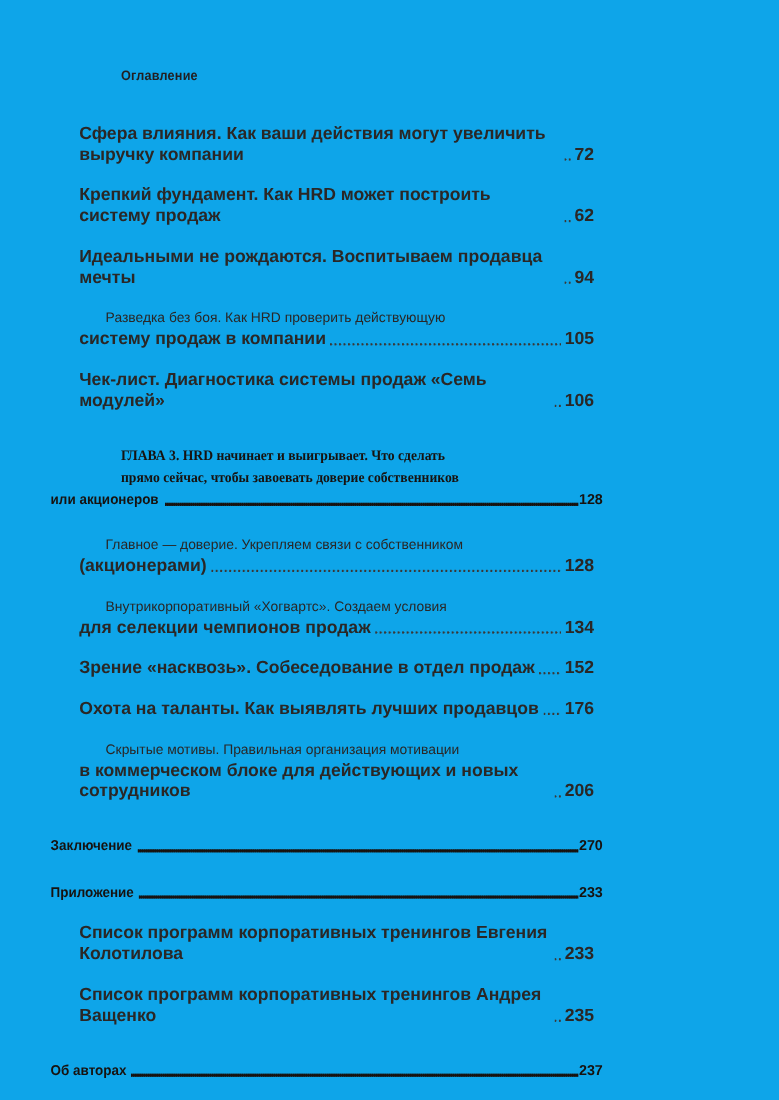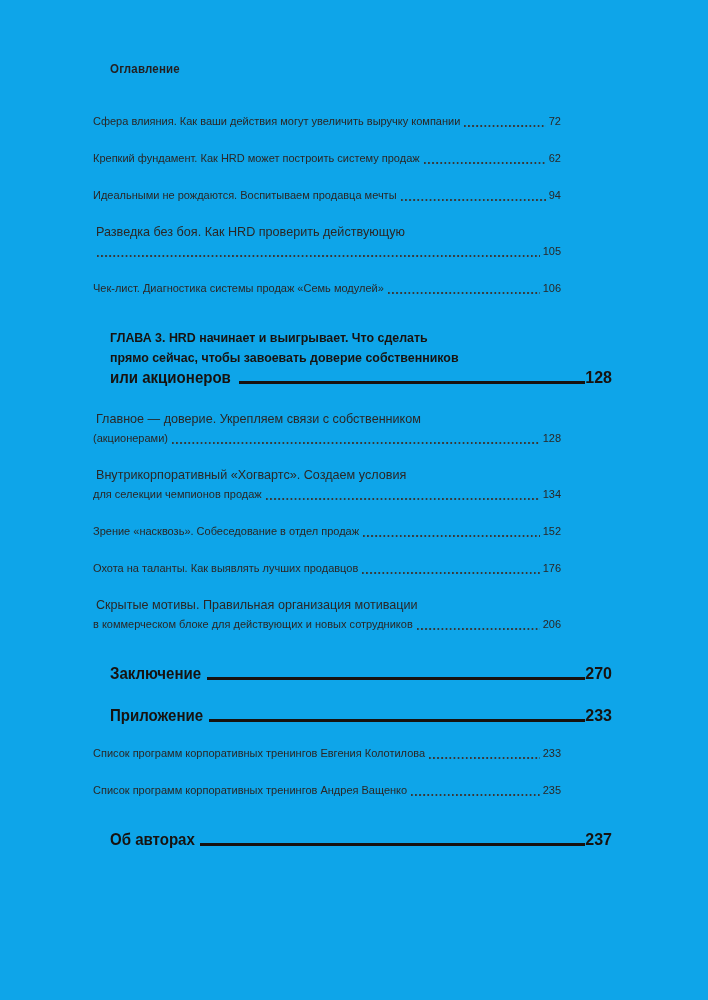--- a/index.html
+++ b/index.html
@@ -45,24 +45,25 @@
     width: 708px;
   }
 
   .toc-block { display: block; }
 
   
   .row {
     display: flex;
     align-items: flex-end;
     width: 468px;
-    margin-left: 93px;
-    font-size: 11px;
+    margin-left: 72px;
+    font-size: 16px;
     line-height: 19px;
     color: #2a2726;
+    font-weight: bold;
   }
   .row .title {
     flex: 0 1 auto;
     white-space: pre-wrap;
   }
   .row .leader {
     flex: 1 1 auto;
     min-width: 6px;
     position: relative;
     height: 15px;
@@ -95,22 +96,22 @@
     font-size: 12.6px;
     line-height: 19px;
     color: #2a2726;
   }
 
   
   .head-row {
     display: flex;
     align-items: flex-end;
     width: 502px;
-    margin-left: 110px;
-    font-size: 16px;
+    margin-left: 46px;
+    font-size: 13px;
     line-height: 20px;
     font-weight: 700;
     color: #17120f;
   }
   .head-row .title {
     flex: 0 1 auto;
     white-space: pre-wrap;
     transform: scaleX(0.94);
     transform-origin: left bottom;
   }
@@ -140,20 +141,21 @@
   }
 
   .chapter-head { margin-top: 0; }
   .chapter-head .headline {
     width: 502px;
     margin-left: 110px;
     font-size: 13.2px;
     line-height: 20px;
     font-weight: 700;
     color: #17120f;
+    font-family: Liberation Serif, serif;
   }
   .chapter-head .headline span {
     display: inline-block;
     transform: scaleX(0.94);
     transform-origin: left bottom;
   }
 
   .gap-lg { height: 30px; }
   .gap-md { height: 22px; }
   .gap-sm { height: 18px; }
@@ -189,20 +191,21 @@
         <div class="row">
           <span class="title">Идеальными не рождаются. Воспитываем продавца мечты</span>
           <span class="leader"></span>
           <span class="pageno">94</span>
         </div>
       </div>
 
       <div class="entry">
         <div class="contline">Разведка без боя. Как HRD проверить действующую</div>
         <div class="row">
+          <span class="title">систему продаж в компании</span>
           <span class="leader"></span>
           <span class="pageno">105</span>
         </div>
       </div>
 
       <div class="entry">
         <div class="row">
           <span class="title">Чек-лист. Диагностика системы продаж «Семь модулей»</span>
           <span class="leader"></span>
           <span class="pageno">106</span>

